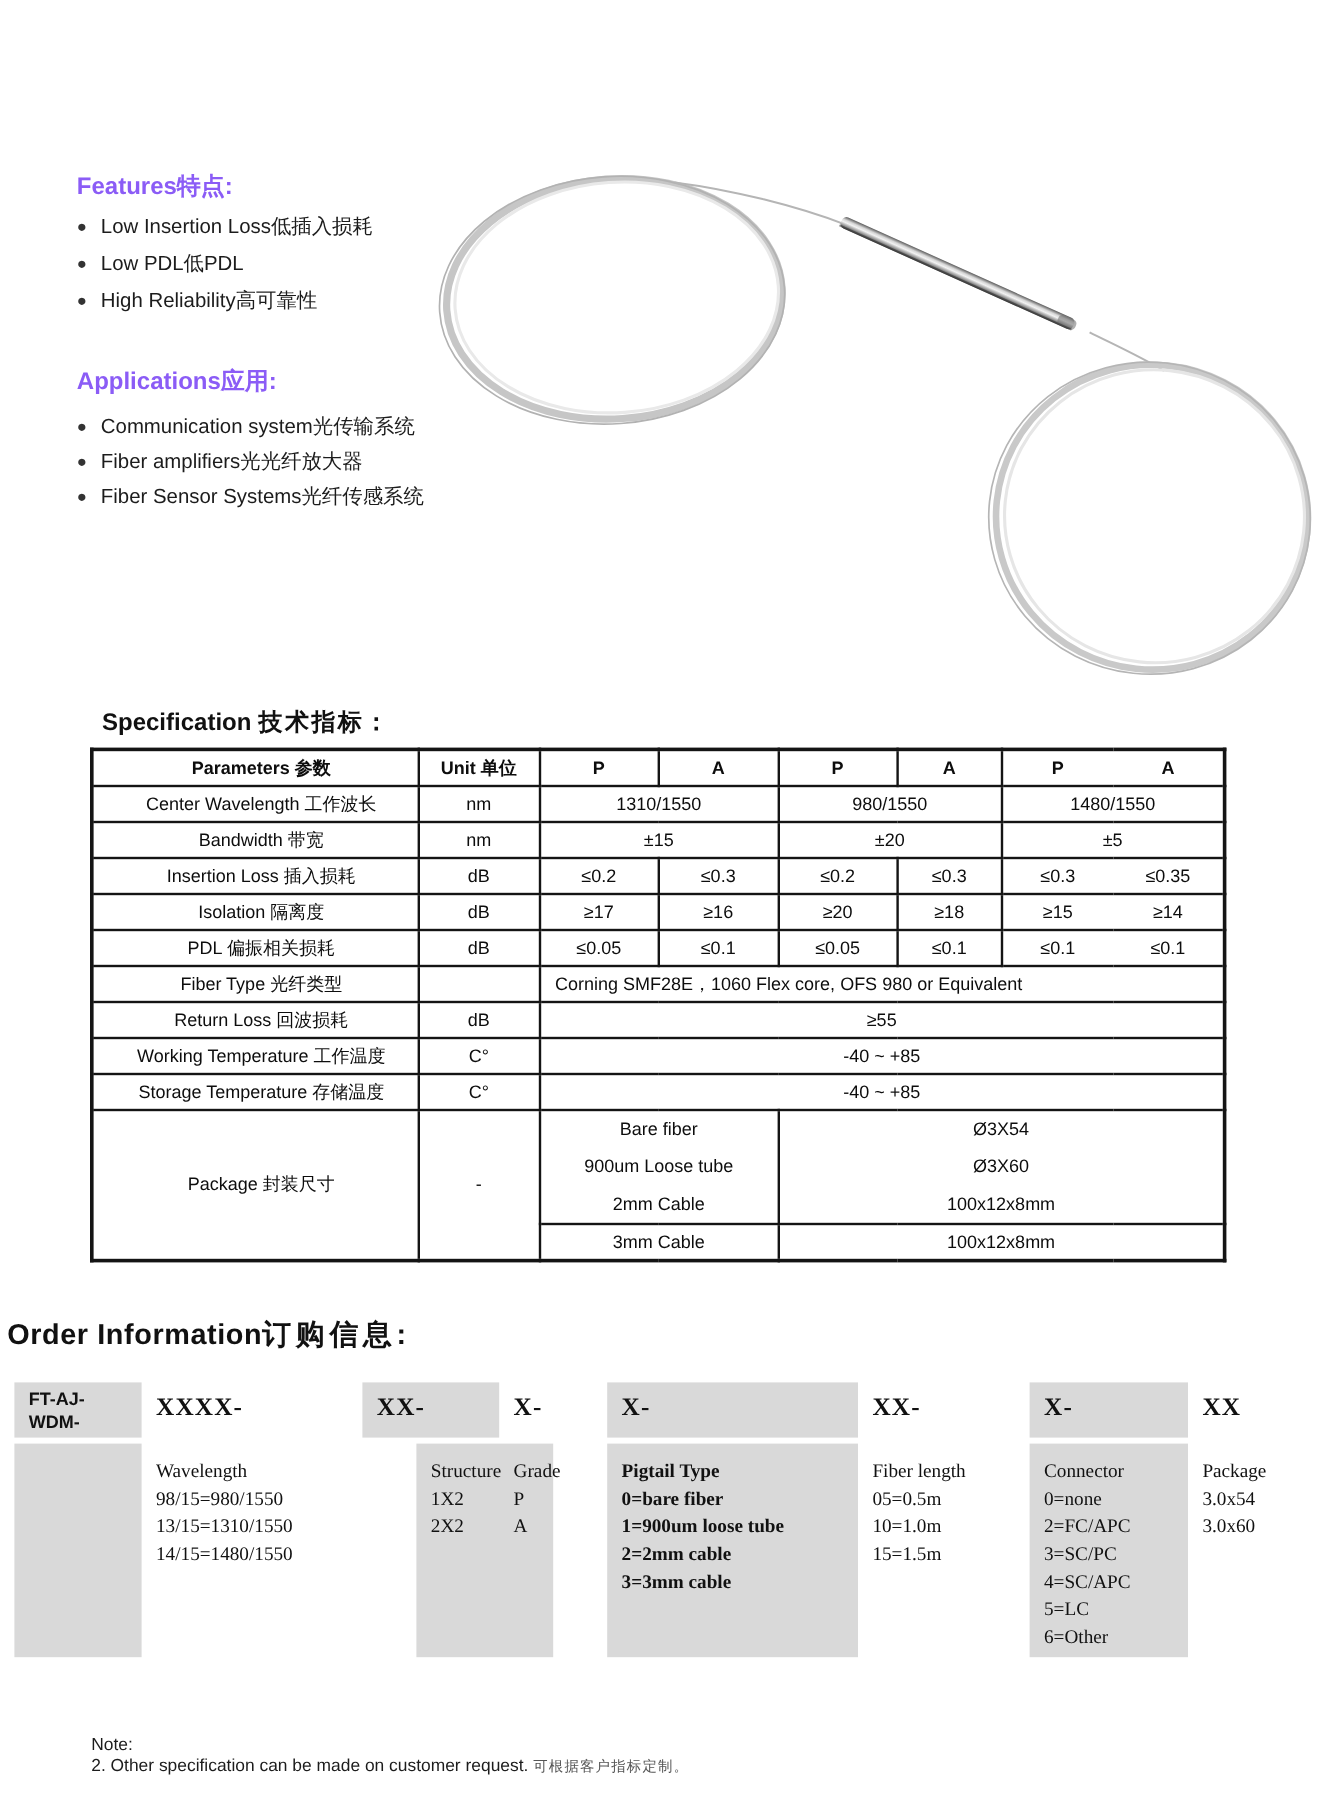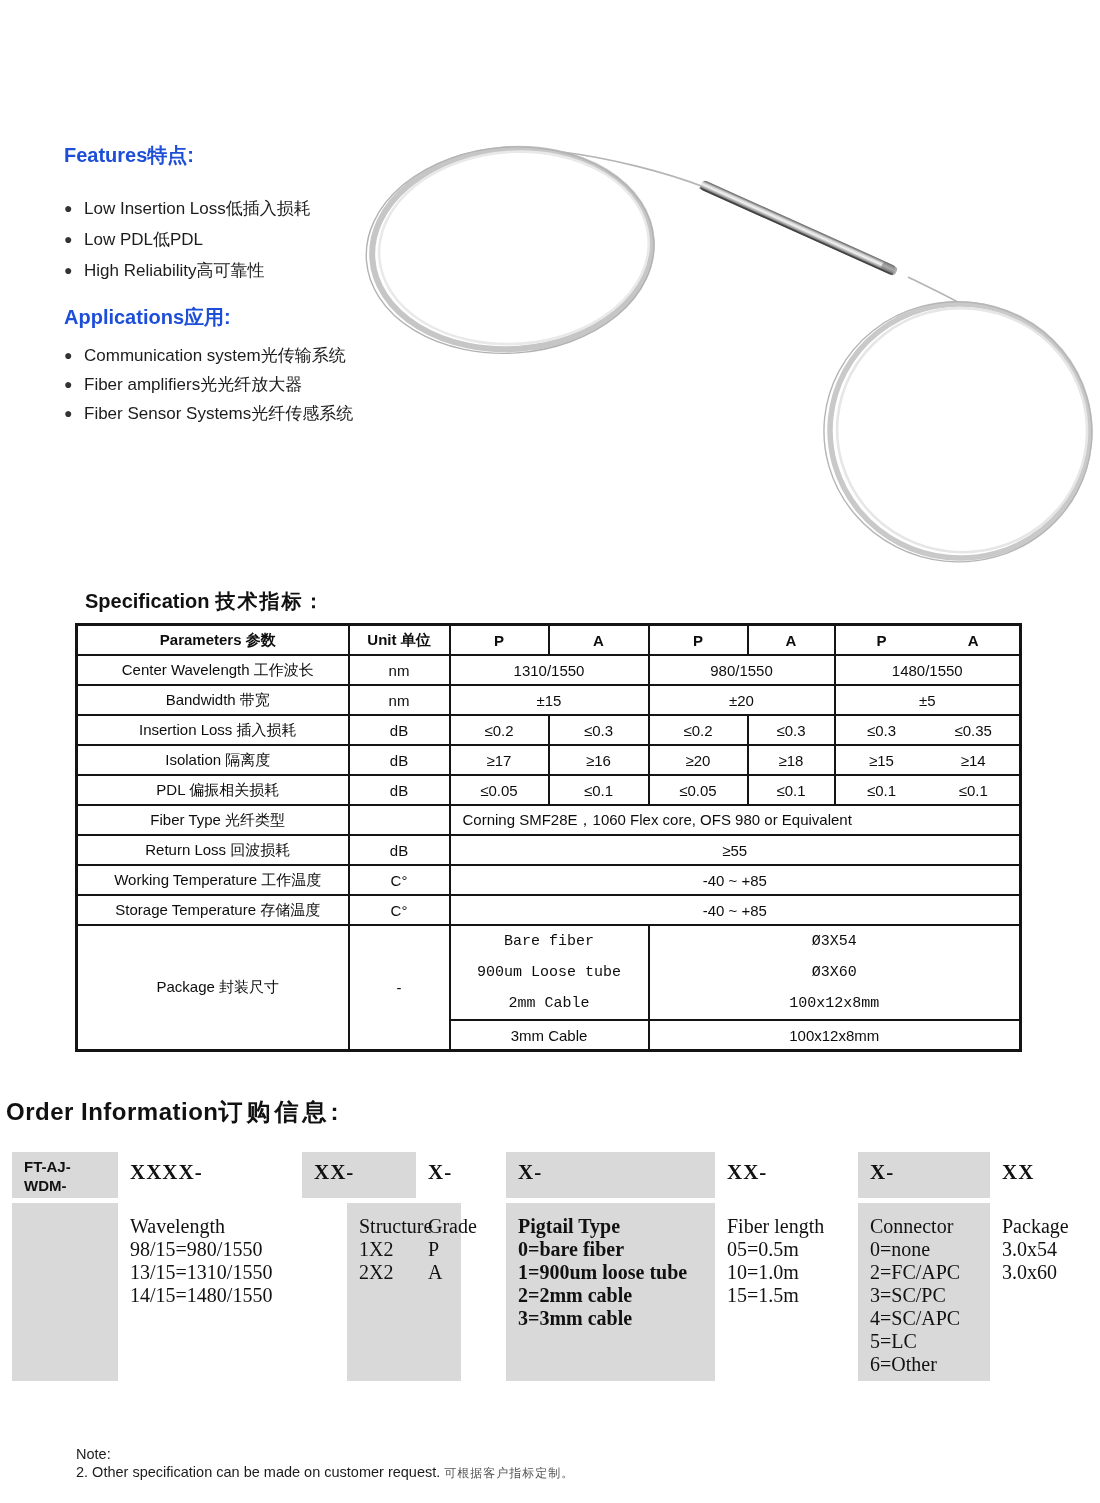--- a/index.html
+++ b/index.html
@@ -4,21 +4,21 @@
 <style>
   html,body{margin:0;padding:0;}
   body{
     width:1100px;height:1503px;position:relative;overflow:hidden;
     background:#ffffff;color:#111;
     font-family:"Liberation Sans","DejaVu Sans",sans-serif;
   }
   .abs{position:absolute;}
 
   
-  .sec-heading{font-size:20px;font-weight:bold;color:#1d4ed8;}
+  .sec-heading{font-size:20px;font-weight:bold;color:#8b5cf6;}
   .blist{list-style:none;margin:0;padding:0;font-size:17px;color:#1c1c1c;}
   .blist li{line-height:31px;white-space:nowrap;}
   .blist .dot{display:inline-block;width:20px;color:#333;font-size:14px;vertical-align:1px;}
 
   
   .spec-head{font-size:20px;font-weight:bold;}
   .spec-head .zh{font-weight:600;letter-spacing:2px;margin-left:6px;}
   table.spec{
     border-collapse:collapse;table-layout:fixed;
     font-size:15px;color:#0d0d0d;
@@ -26,50 +26,50 @@
   }
   table.spec th,table.spec td{
     border:2px solid #141414;
     padding:0;text-align:center;vertical-align:middle;
     height:28px;overflow:hidden;white-space:nowrap;font-weight:normal;
   }
   table.spec th{font-weight:bold;}
   table.spec .lbl{text-align:center;padding-left:10px;}
   table.spec .nbr{border-right:none;}
   table.spec .nbl{border-left:none;}
-  table.spec .stack div{height:31px;line-height:31px;font-family:Liberation Mono, monospace;}
+  table.spec .stack div{height:31px;line-height:31px;}
   table.spec td.fulltext{text-align:left;padding-left:12px;}
 
   
   .order-head{font-size:24px;font-weight:bold;letter-spacing:.5px;}
   .order-head .zh{letter-spacing:4px;font-weight:600;}
   .ocol-hdr,.ocol-bod{position:absolute;box-sizing:border-box;}
   .shaded{background:#d9d9d9;}
   .ocol-hdr{height:46px;padding:8px 0 0 12px;
     font-family:"Liberation Serif","DejaVu Serif",serif;
     font-size:21px;font-weight:bold;letter-spacing:1px;}
   .ocol-hdr.prefix{
     font-family:"Liberation Sans","DejaVu Sans",sans-serif;
     font-size:15px;line-height:19px;padding-top:5px;letter-spacing:0;
     white-space:pre-line;}
   .ocol-bod{height:178px;padding:12px 0 0 12px;
     font-family:"Liberation Serif","DejaVu Serif",serif;
-    font-size:20px;line-height:23px;white-space:pre-line;}
+    font-size:16px;line-height:23px;white-space:pre-line;}
 
   
   .notes{font-size:14.5px;line-height:17.5px;color:#1c1c1c;}
   .notes .zh{font-family:"Liberation Serif","DejaVu Serif",serif;
     font-size:12px;color:#555;letter-spacing:1px;}
 </style>
 </head>
 <body>
 
 <div class="abs" style="left:64px;top:142px;">
   <div class="sec-heading">Features特点:</div>
-  <ul class="blist" style="margin-top:24px;">
+  <ul class="blist" style="margin-top:4px;">
     <li><span class="dot">●</span><span>Low Insertion Loss低插入损耗</span></li>
     <li><span class="dot">●</span><span>Low PDL低PDL</span></li>
     <li><span class="dot">●</span><span>High Reliability高可靠性</span></li>
   </ul>
 </div>
 
 <div class="abs" style="left:64px;top:304px;">
   <div class="sec-heading">Applications应用:</div>
   <ul class="blist" style="margin-top:10px;">
     <li style="line-height:28px;"><span class="dot">●</span><span>Communication system光传输系统</span></li>

